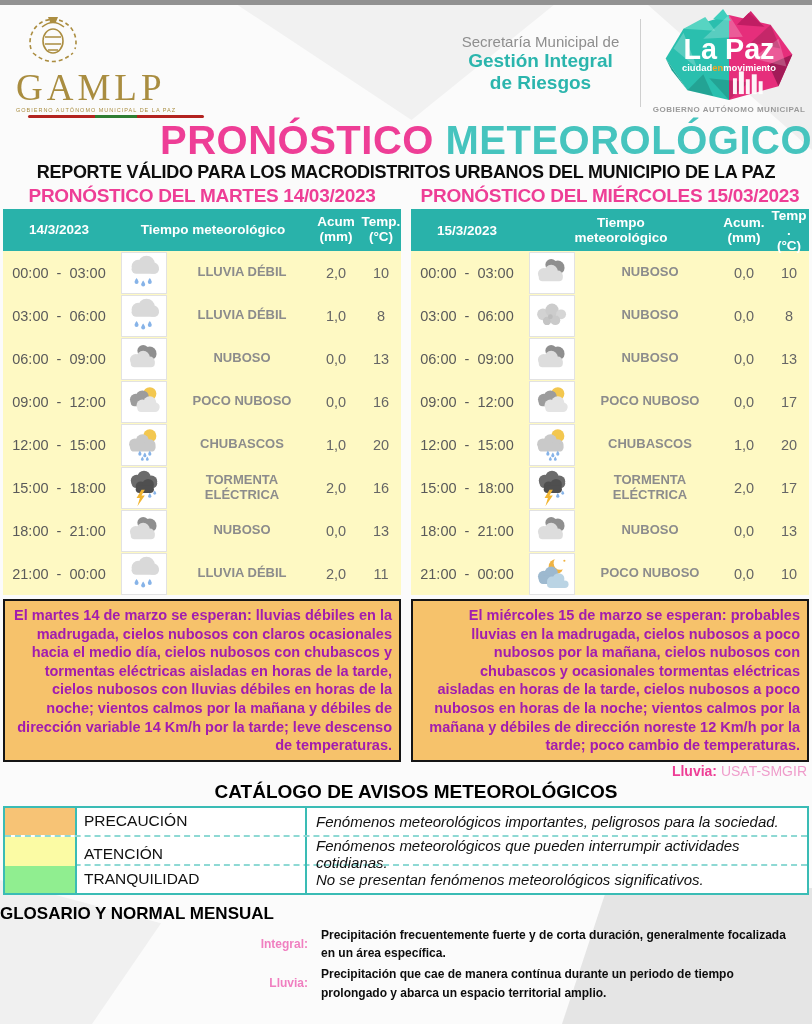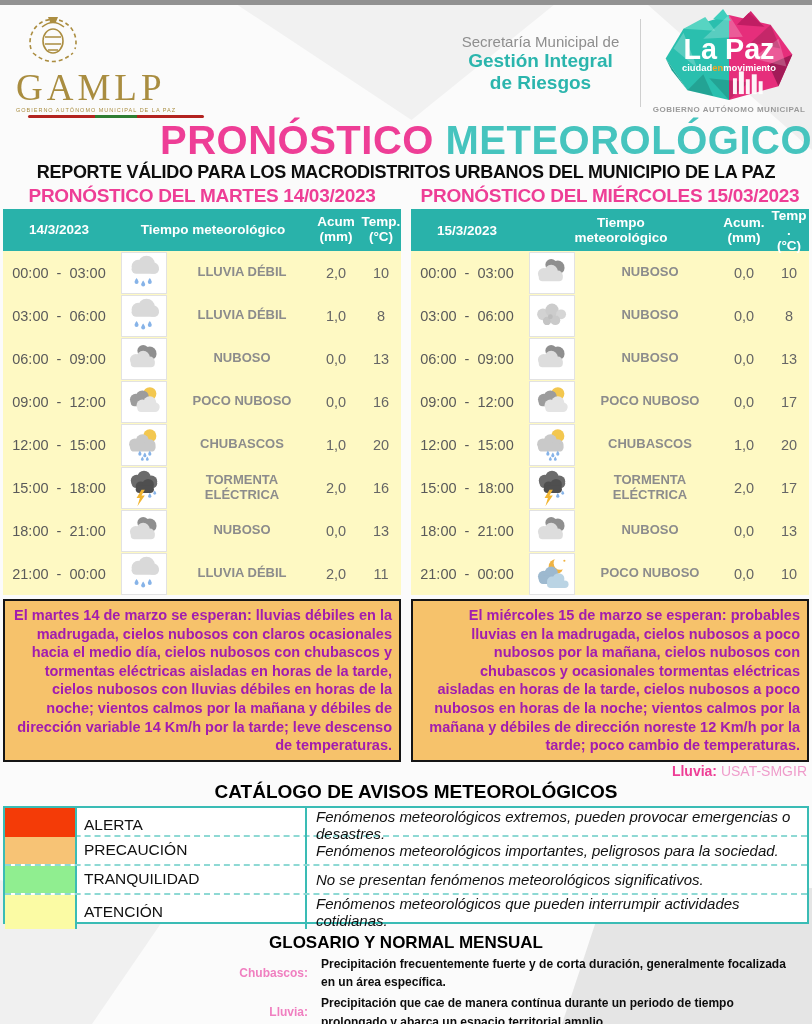--- a/index.html
+++ b/index.html
@@ -61,21 +61,21 @@
   .cat-title{text-align:center;font-weight:bold;font-size:19px;color:#000;line-height:22px;margin-top:1px;padding-left:20px;}
   .cat-table{margin:3px 3px 0;border:2px solid #3abcb5;background:#fff;}
   .cat-row{display:grid;grid-template-columns:70px 232px 1fr;height:27px;align-items:stretch;}
   .cat-row + .cat-row{border-top:2px dashed #8ed9d4;}
   .cat-swatch{height:100%;}
   .cat-label{border-left:2px solid #3abcb5;border-right:2px solid #3abcb5;display:flex;align-items:center;
              padding-left:7px;font-size:15.5px;color:#111;}
   .cat-desc{display:flex;align-items:center;padding-left:9px;font-style:italic;font-size:15px;color:#111;}
 
   
-  .glos-title{text-align:center;font-weight:bold;font-size:17px;color:#000;margin-top:9px;line-height:20px;}
+  .glos-title{font-weight:bold;font-size:17px;color:#000;margin-top:9px;line-height:20px;}
   .glossary{margin-top:2px;}
   .glos-entry{display:flex;align-items:center;margin-bottom:2px;}
   .glos-term{width:308px;text-align:right;color:#f07fc0;font-weight:bold;font-size:12px;line-height:1.25;padding-right:13px;flex:none;}
   .glos-def{width:478px;font-weight:bold;font-size:12px;line-height:1.55;color:#0d0d0d;}
 </style>
 </head>
 <body>
 
 <div class="bg-poly poly1"></div>
 <div class="bg-poly poly2"></div>
@@ -586,49 +586,44 @@
     </section>
   </div>
 
   <div class="fuente">
     <span class="f-label">Lluvia:</span>
     <span class="f-value">USAT-SMGIR</span>
   </div>
 
   <div class="cat-title">CATÁLOGO DE AVISOS METEOROLÓGICOS</div>
   <div class="cat-table">
-  <div class="cat-row">
-    <div class="cat-swatch" style="background: rgb(244, 59, 7);"></div>
-    <div class="cat-label">ALERTA</div>
-    <div class="cat-desc">Fenómenos meteorológicos extremos, pueden provocar emergencias o desastres.</div>
-  </div>
 
   <div class="cat-row">
     <div class="cat-swatch" style="background: rgb(247, 195, 117);"></div>
     <div class="cat-label">PRECAUCIÓN</div>
     <div class="cat-desc">Fenómenos meteorológicos importantes, peligrosos para la sociedad.</div>
   </div>
 
   <div class="cat-row">
+    <div class="cat-swatch" style="background: rgb(251, 251, 164);"></div>
+    <div class="cat-label">ATENCIÓN</div>
+    <div class="cat-desc">Fenómenos meteorológicos que pueden interrumpir actividades cotidianas.</div>
+  </div>
+
+  <div class="cat-row">
     <div class="cat-swatch" style="background: rgb(144, 238, 144);"></div>
     <div class="cat-label">TRANQUILIDAD</div>
     <div class="cat-desc">No se presentan fenómenos meteorológicos significativos.</div>
   </div>
-
-  <div class="cat-row">
-    <div class="cat-swatch" style="background: rgb(251, 251, 164);"></div>
-    <div class="cat-label">ATENCIÓN</div>
-    <div class="cat-desc">Fenómenos meteorológicos que pueden interrumpir actividades cotidianas.</div>
-  </div>
 </div>
 
   <div class="glos-title">GLOSARIO Y NORMAL MENSUAL</div>
   <div class="glossary">
   <div class="glos-entry">
-    <div class="glos-term">Chubascos:</div>
+    <div class="glos-term">Integral:</div>
     <div class="glos-def">Precipitación frecuentemente fuerte y de corta duración, generalmente focalizada en un área específica.</div>
   </div>
 
   <div class="glos-entry">
     <div class="glos-term">Lluvia:</div>
     <div class="glos-def">Precipitación que cae de manera contínua durante un periodo de tiempo prolongado y abarca un espacio territorial amplio.</div>
   </div>
 
 </div>
 

